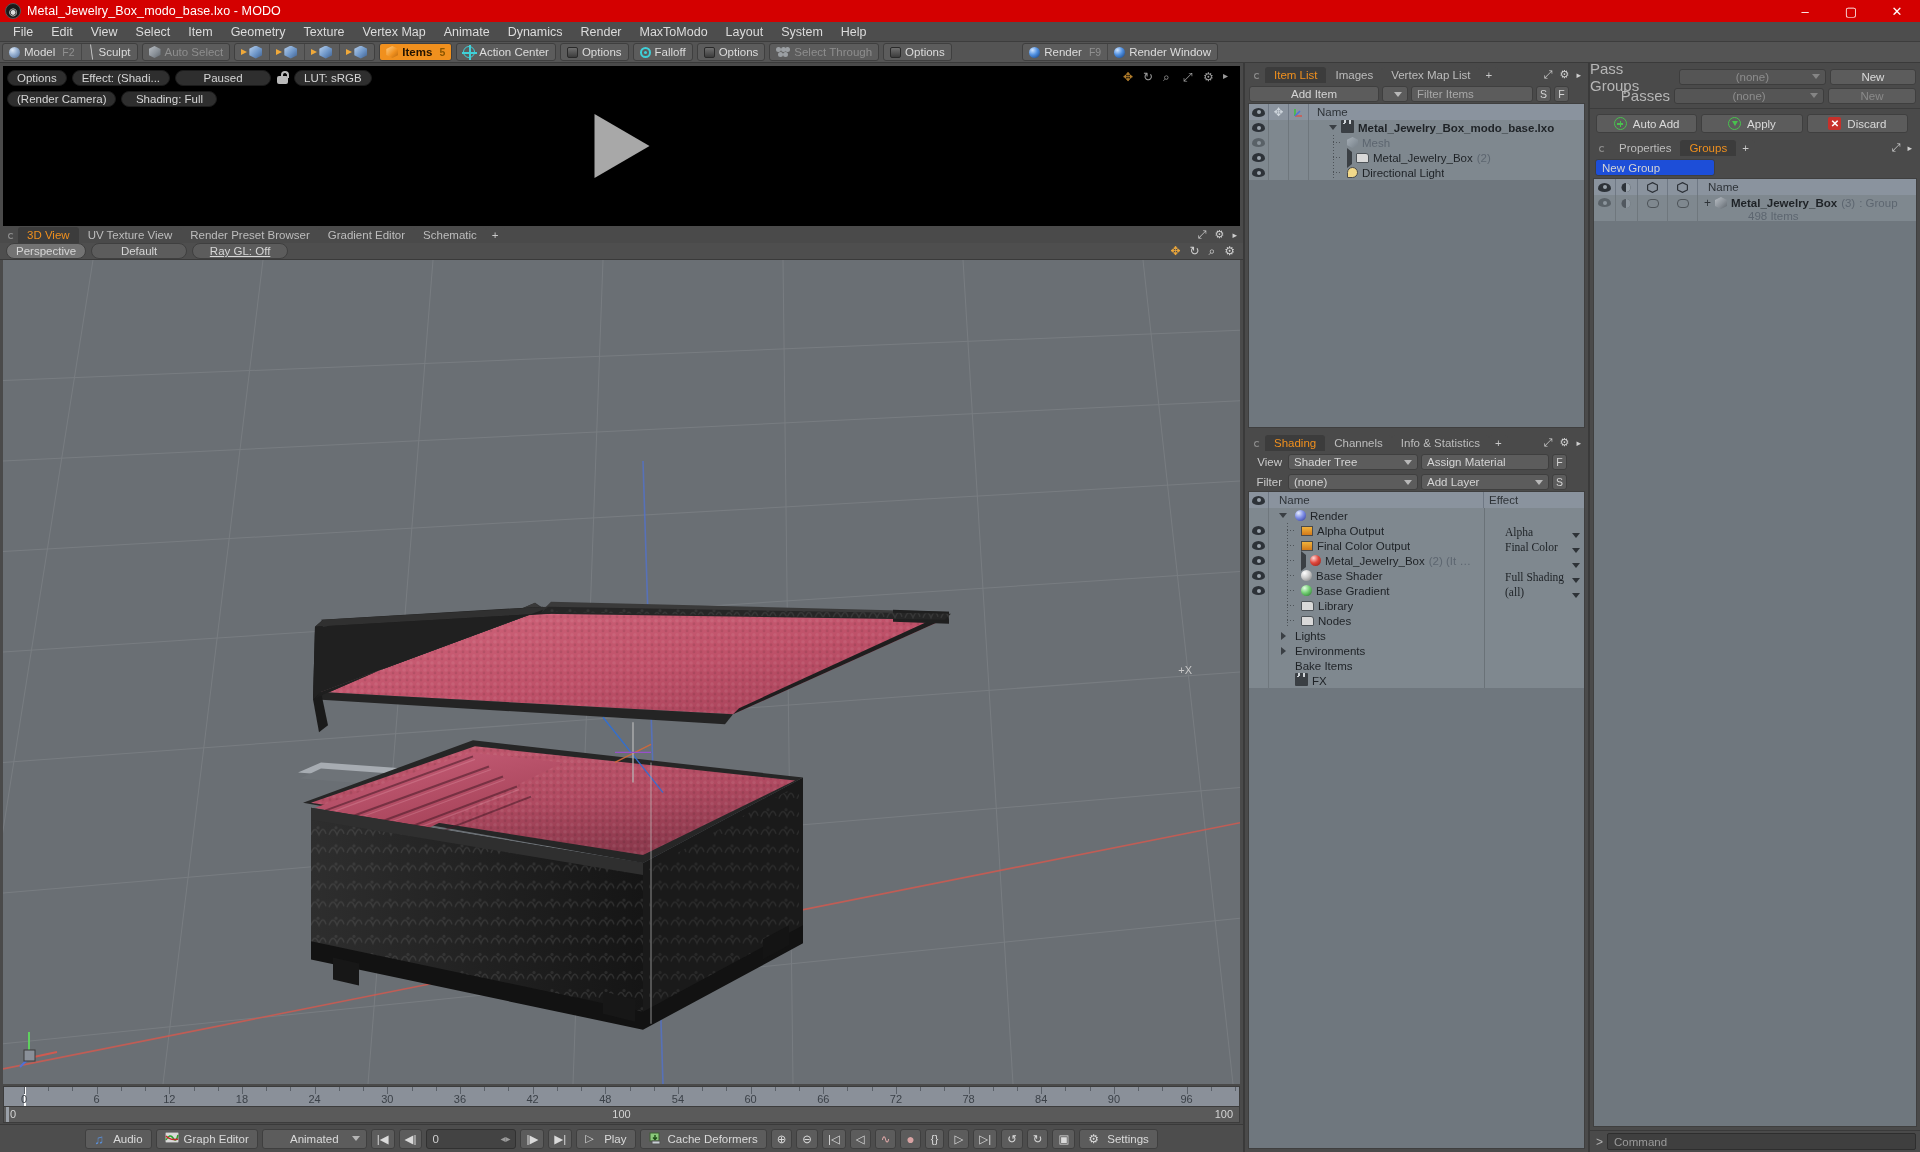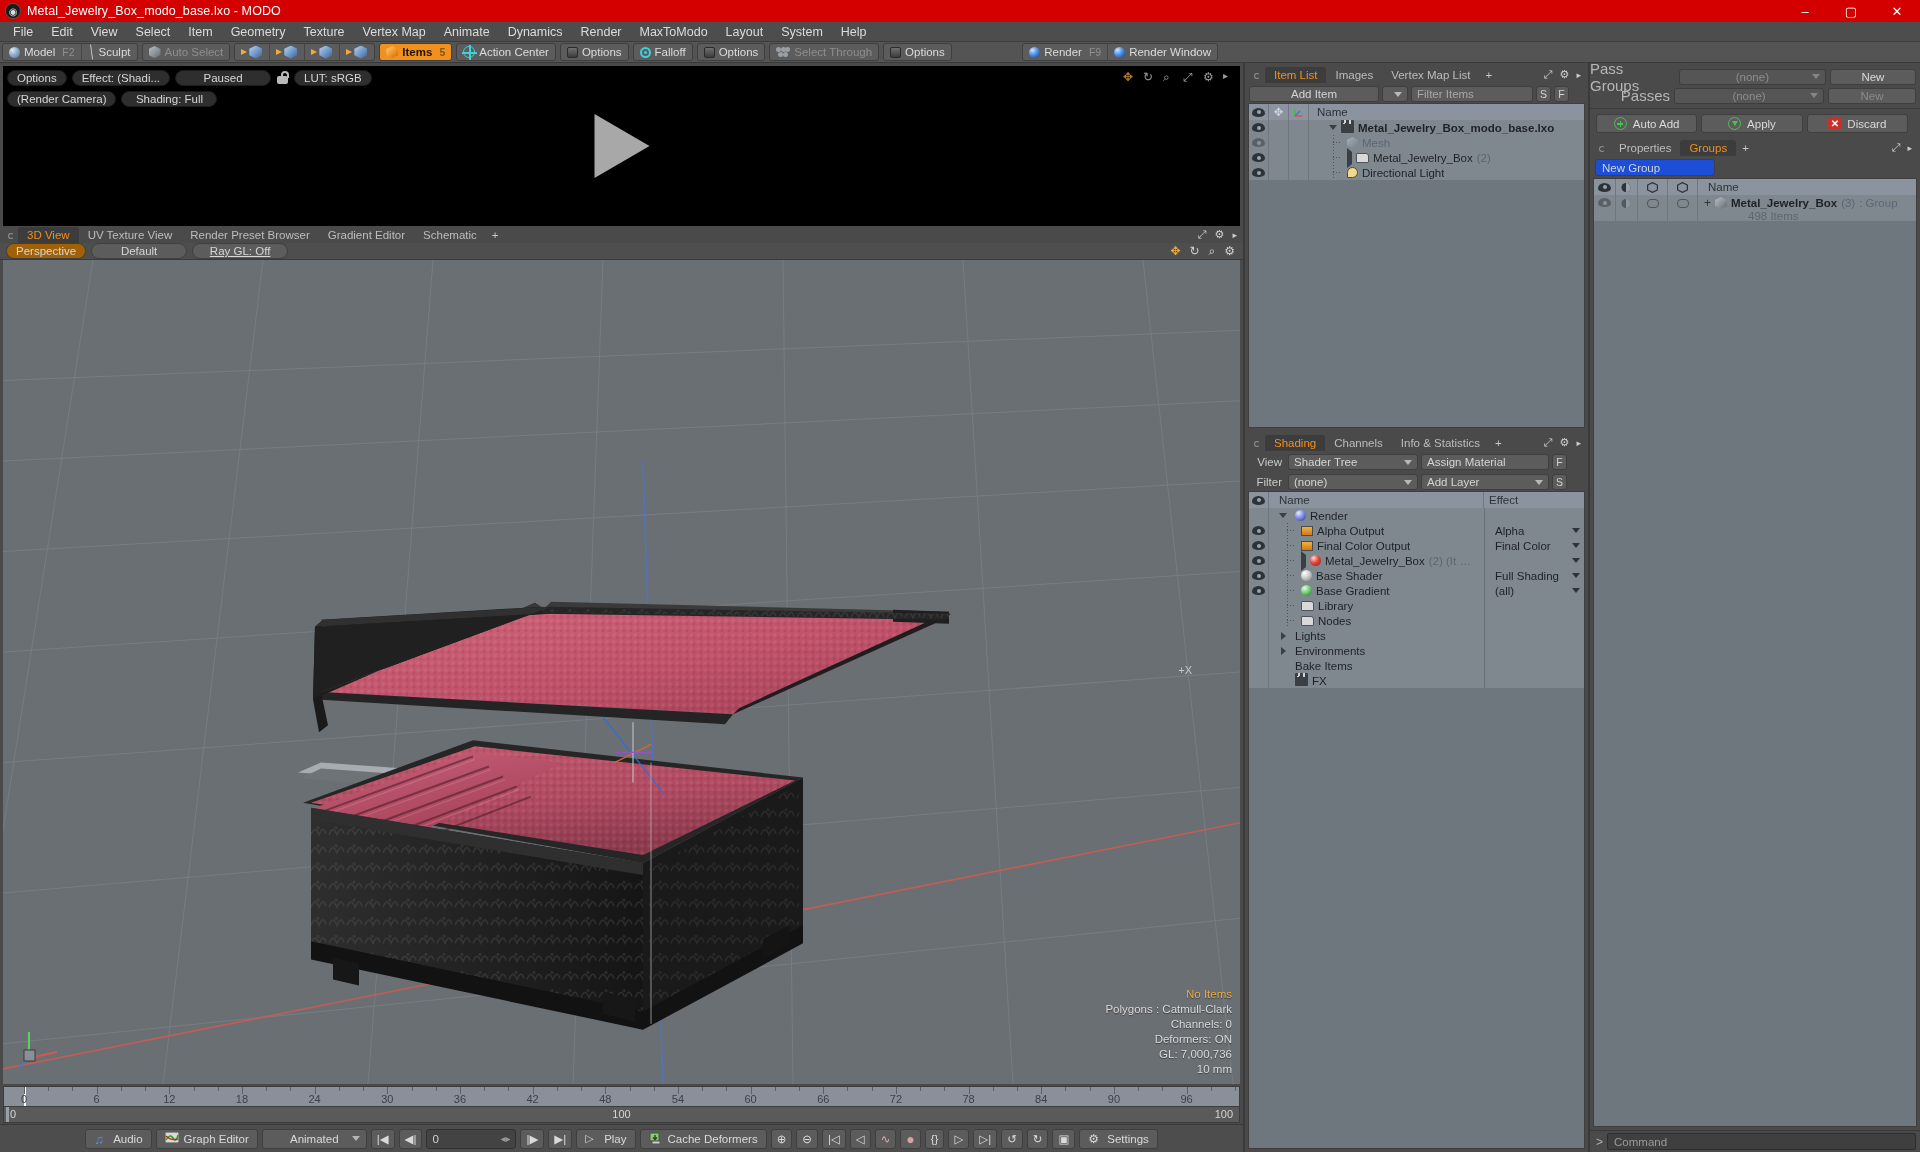--- a/index.html
+++ b/index.html
@@ -190,21 +190,21 @@
   .gsphere.blue { background:radial-gradient(circle at 33% 28%, #e6ecff 0%, #7e8ee6 45%, #2b3390 100%); }
   .gsphere.red  { background:radial-gradient(circle at 33% 28%, #ffd7d7 0%, #e0483c 45%, #8d1a12 100%); }
   .gsphere.grey { background:radial-gradient(circle at 33% 28%, #ffffff 0%, #cccccc 45%, #7b7b7b 100%); }
   .gsphere.green{ background:radial-gradient(circle at 33% 28%, #e2ffe2 0%, #74cf74 45%, #1f6e25 100%); }
   .imgico { width:12px;height:10px;background:linear-gradient(#f0b23c,#d2791a);border:1px solid #4a4a4a;}
   .meshico { width:11px;height:11px;opacity:.5;
     background:linear-gradient(135deg,#cfd6de 0%, #9aa4ae 55%, #6d767f 100%);
     clip-path:polygon(50% 0%,100% 25%,100% 75%,50% 100%,0% 75%,0% 25%); }
   .lightico { width:11px;height:11px;border-radius:50% 50% 50% 0; background:#f2d98a; border:1px solid #4a4a4a;}
   .effcol { width:100px; flex:0 0 100px; border-left:1px solid rgba(0,0,0,.16); height:15px;
-     display:flex;align-items:center; padding-left:10px; position:relative; font-size:11.5px;}
+     display:flex;align-items:flex-end; padding-left:20px; position:relative; font-size:11.5px;font-family:Liberation Serif, serif;}
   .effcol .car { position:absolute; right:4px; width:0;height:0;border-left:4px solid transparent;
      border-right:4px solid transparent;border-top:5px solid #2e3338; }
   .dotted { width:14px; flex:0 0 14px; height:15px; position:relative; }
   .dotted:before { content:""; position:absolute; left:4px; top:0; bottom:0; width:1px;
      background:repeating-linear-gradient(#4d5358 0 1px, transparent 1px 3px); }
   .dotted:after { content:""; position:absolute; left:4px; top:7px; width:7px; height:1px;
      background:repeating-linear-gradient(90deg,#4d5358 0 1px, transparent 1px 3px); }
 
   
   .rrow { height:19px; display:flex; align-items:center; gap:4px; justify-content:flex-end; padding-right:4px;}
@@ -422,21 +422,21 @@
         <div class="tab">Schematic</div>
         <div class="tab plus">+</div>
         <div class="rightico">
           <span style="color:#cfcfcf;font-size:11px;">⤢</span>
           <span style="color:#cfcfcf;font-size:11px;">⚙</span>
           <span style="color:#cfcfcf;font-size:9px;">▸</span>
         </div>
       </div>
 
       <div class="panelbar">
-        <div class="pillbtn" style="background:#a16207;border-color:#3f3f3f;">Perspective</div>
+        <div class="pillbtn" style="background:#737373;border-color:#3f3f3f;">Perspective</div>
         <div class="pillbtn wide" style="background:#5c5c5c;border-color:#3f3f3f;">Default</div>
         <div class="pillbtn wide" style="background:#5c5c5c;border-color:#3f3f3f;text-decoration:underline;">Ray GL: Off</div>
         <div class="rightico" style="position:absolute;right:8px;display:flex;gap:9px;align-items:center;">
           <span style="color:#f0a93a;font-size:12px;">✥</span>
           <span style="color:#cfcfcf;font-size:12px;">↻</span>
           <span style="color:#cfcfcf;font-size:12px;">⌕</span>
           <span style="color:#cfcfcf;font-size:12px;">⚙</span>
         </div>
       </div>
 
@@ -569,28 +569,20 @@
 
         <div class="axiswidget">
           <svg width="48" height="48" viewBox="0 0 48 48">
             <line x1="12" y1="36" x2="12" y2="10" stroke="#5fd05f" stroke-width="2"></line>
             <line x1="12" y1="36" x2="40" y2="30" stroke="#d05a50" stroke-width="2"></line>
             <line x1="12" y1="36" x2="3" y2="45" stroke="#4f72d6" stroke-width="2"></line>
             <rect x="7" y="28" width="11" height="11" fill="#8a9099" stroke="#3a3a3a"></rect>
           </svg>
         </div>
 
-        <div class="vpstats">
-          <div class="hi">No Items</div>
-          <div>Polygons : Catmull-Clark</div>
-          <div>Channels: 0</div>
-          <div>Deformers: ON</div>
-          <div>GL: 7,000,736</div>
-          <div>10 mm</div>
-        </div>
       </div>
 
       <div class="timeline">
         <div class="ruler" id="ruler">
           <div class="play" style="left:20px;"></div>
         <div class="tick" style="left: 20px; height: 7px;"></div>
             <div class="tick" style="left: 44.22px; height: 4px;"></div>
             <div class="tick" style="left: 68.44px; height: 4px;"></div>
             <div class="tick" style="left: 92.66px; height: 7px;"></div>
             <div class="tick" style="left: 116.88px; height: 4px;"></div>

